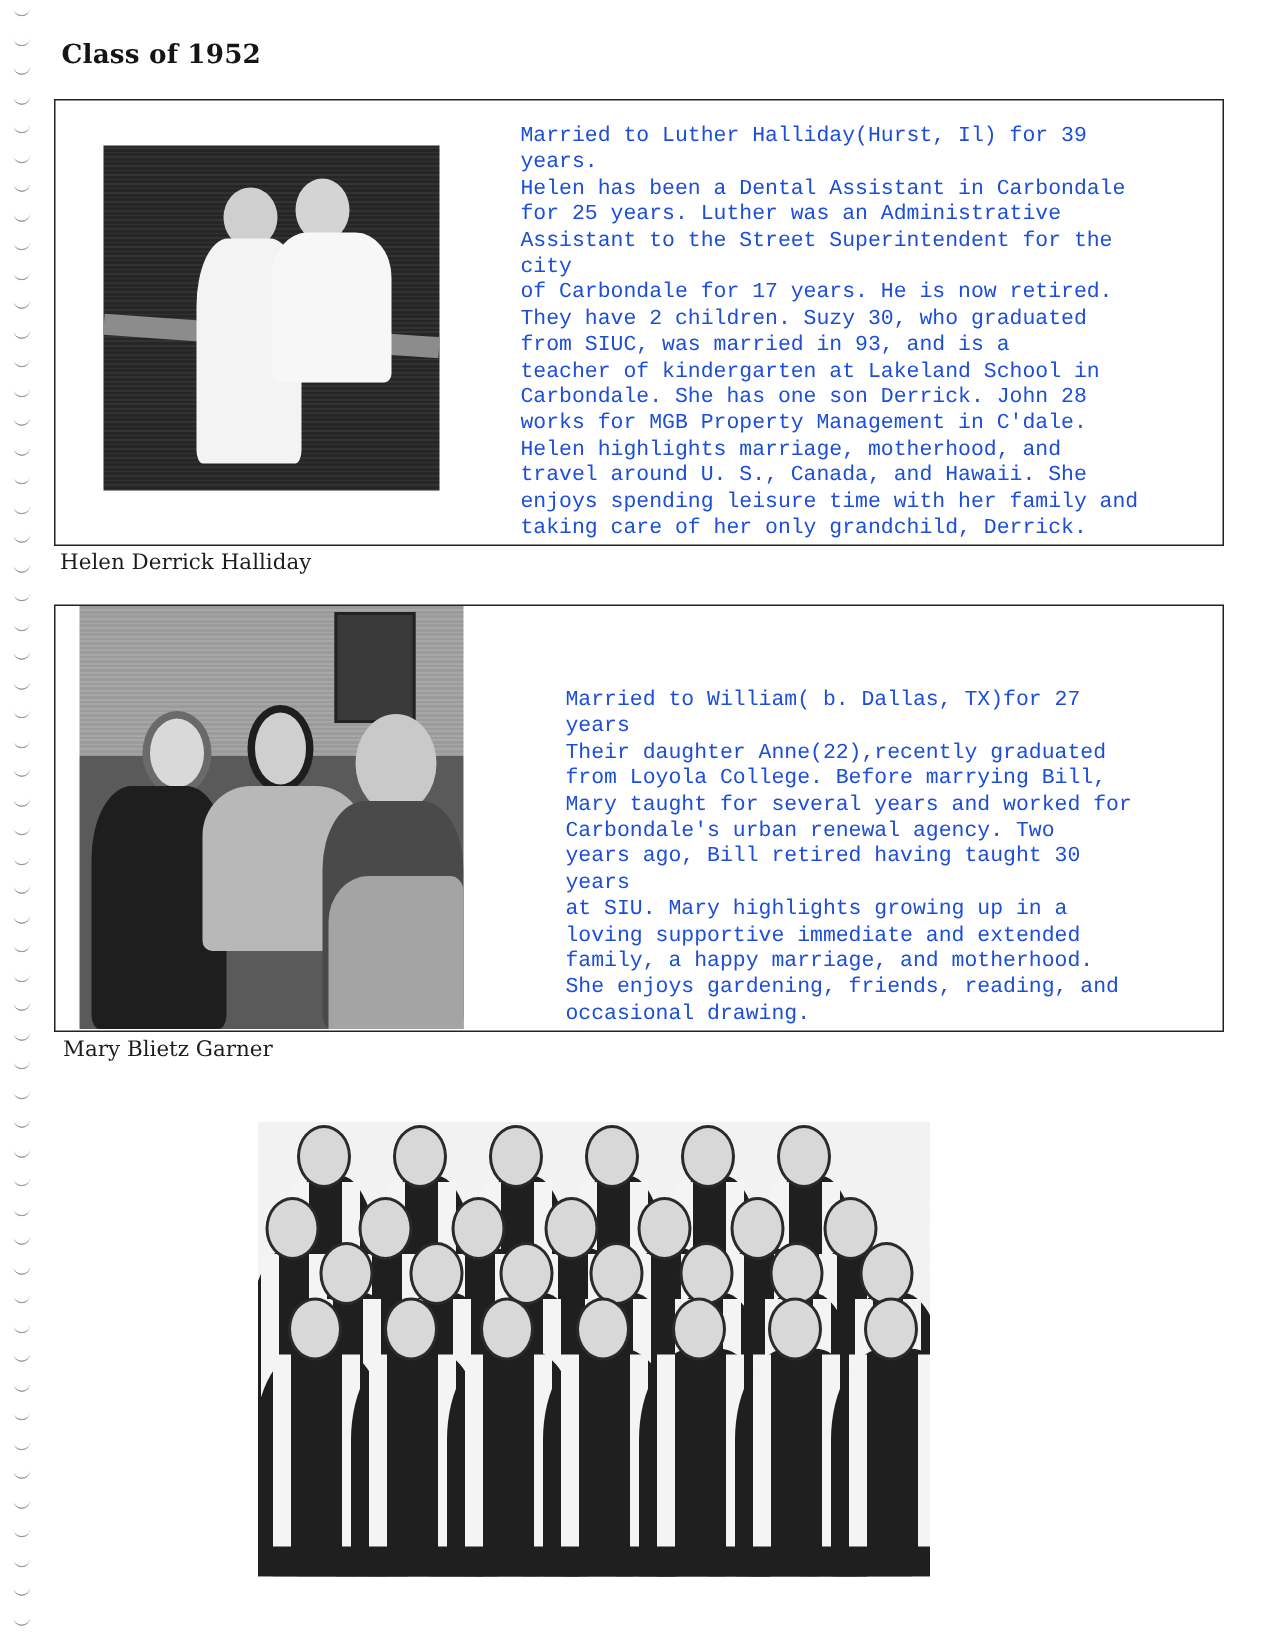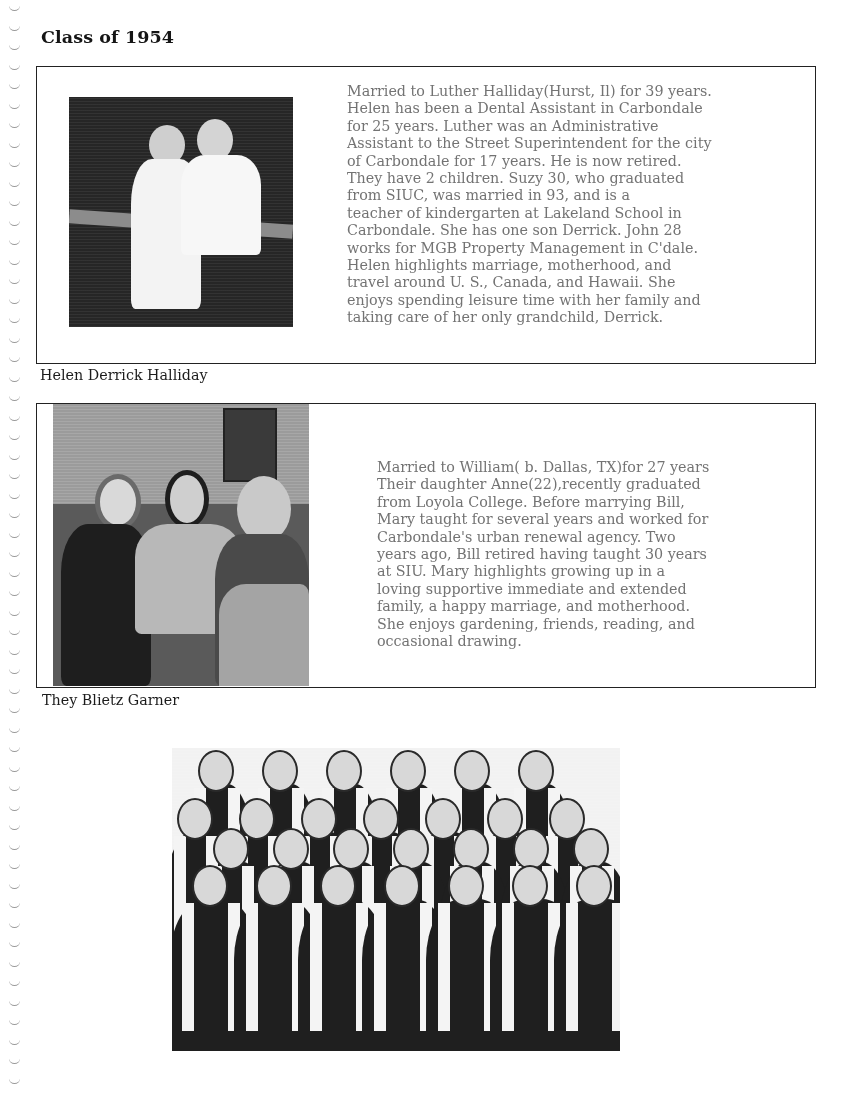--- a/index.html
+++ b/index.html
@@ -44,21 +44,21 @@
         #9b9b9b; }
     #photo3 { left: 172px; top: 748px; width: 448px; height: 303px;
       background:
         repeating-linear-gradient(0deg, rgba(255,255,255,0.08) 0 1px, rgba(0,0,0,0) 1px 3px),
         #f2f2f2; }
     .head { position: absolute; border-radius: 50%; }
     .shirt { position: absolute; border-radius: 30% 30% 6% 6%; }
 
     .bio {
       position: absolute; margin: 0; font-size: 14.3px; line-height: 17.4px;
-      color: #737373; white-space: pre-line;
+      color: #1d4ed8; white-space: pre-line; font-family: Liberation Mono, monospace;
     }
     #bio1 { left: 310px; top: 16px; width: 420px; }
     #bio2 { left: 340px; top: 55px; width: 390px; }
 
     .caption {
       position: absolute; margin: 0; font-size: 14.3px; color: #1c1c1c;
     }
     #cap1 { left: 40px; top: 367px; }
     #cap2 { left: 42px; top: 692px; }
 
@@ -121,21 +121,21 @@
     <div class="hole" style="top: 940px;"></div>
     <div class="hole" style="top: 959.5px;"></div>
     <div class="hole" style="top: 979px;"></div>
     <div class="hole" style="top: 998.5px;"></div>
     <div class="hole" style="top: 1018px;"></div>
     <div class="hole" style="top: 1037.5px;"></div>
     <div class="hole" style="top: 1057px;"></div>
     <div class="hole" style="top: 1076.5px;"></div>
   </div>
 
-<h1 class="page-title">Class of 1954</h1>
+<h1 class="page-title">Class of 1952</h1>
 
 <div class="profile-box" id="box1">
   <div class="photo" id="photo1" title="Couple standing together in front of a railing">
 
     <div style="position:absolute;left:0;top:120px;width:224px;height:14px;background:#8c8c8c;transform:rotate(4deg);"></div>
 
     <div class="head" style="left:80px;top:28px;width:36px;height:40px;background:#cfcfcf;"></div>
     <div class="shirt" style="left:62px;top:62px;width:70px;height:150px;background:#f3f3f3;"></div>
 
     <div class="head" style="left:128px;top:22px;width:36px;height:42px;background:#d4d4d4;"></div>
@@ -178,21 +178,21 @@
 from Loyola College.  Before marrying Bill,
 Mary taught for several years and worked for
 Carbondale's urban renewal agency.  Two
 years ago, Bill retired having taught 30 years
 at SIU.  Mary highlights growing up in a
 loving supportive immediate and extended
 family, a happy marriage, and motherhood.
 She enjoys gardening, friends, reading, and
 occasional drawing.</p>
 </div>
-<p class="caption" id="cap2">They Blietz Garner</p>
+<p class="caption" id="cap2">Mary Blietz Garner</p>
 
 <div class="photo" id="photo3" title="Choir group photo in dark robes with white stoles">
     <div class="robe" style="left: 10px; top: 36px; width: 76px; height: 267px;"></div>
     <div class="stole" style="left: 22px; top: 40px; width: 12px; height: 140px;"></div>
     <div class="stole" style="left: 56px; top: 40px; width: 12px; height: 140px;"></div>
     <div class="face" style="left: 26px; top: 2px; width: 36px; height: 42px;"></div>
     <div class="robe" style="left: 74px; top: 36px; width: 76px; height: 267px;"></div>
     <div class="stole" style="left: 86px; top: 40px; width: 12px; height: 140px;"></div>
     <div class="stole" style="left: 120px; top: 40px; width: 12px; height: 140px;"></div>
     <div class="face" style="left: 90px; top: 2px; width: 36px; height: 42px;"></div>

